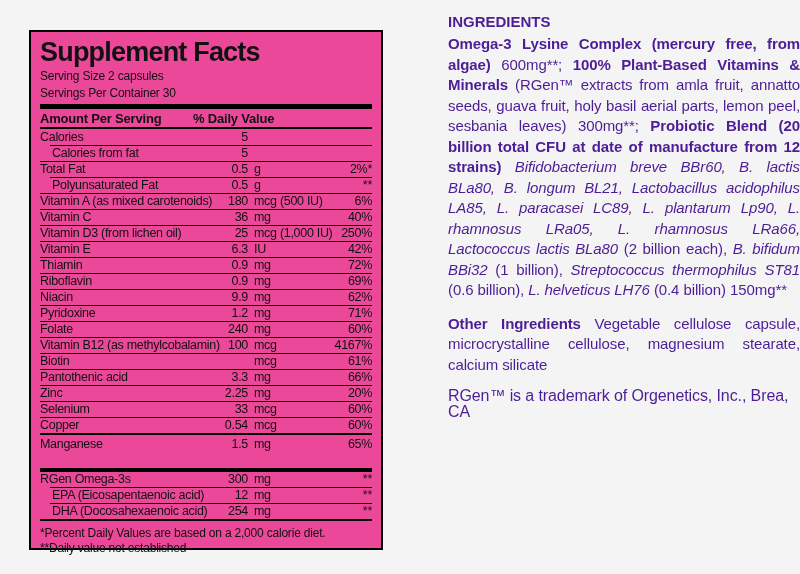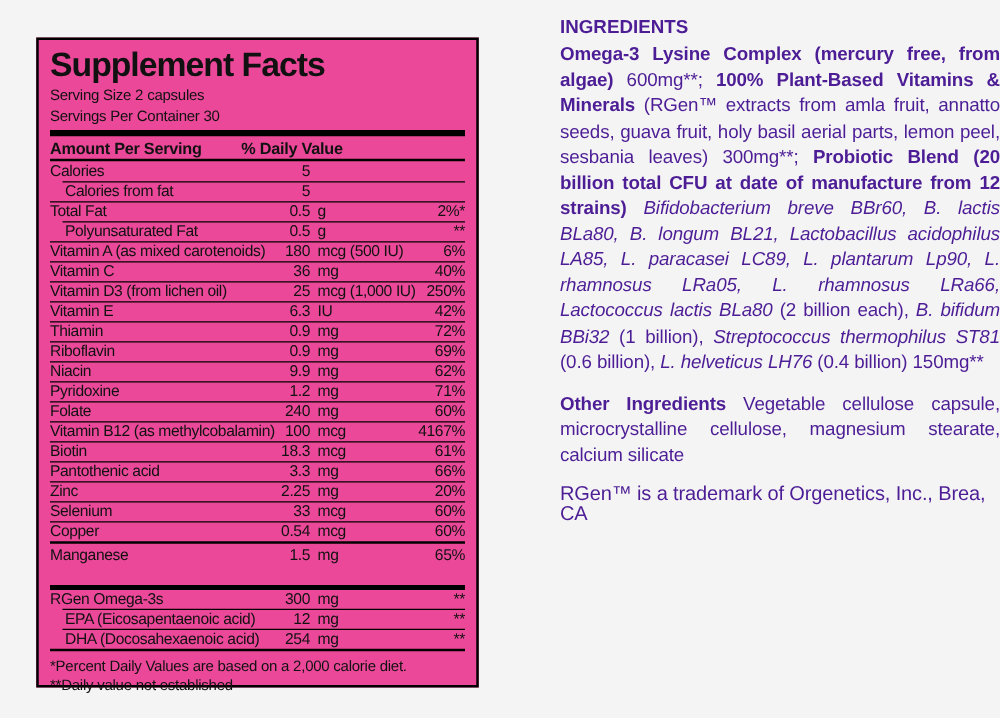--- a/index.html
+++ b/index.html
@@ -149,21 +149,20 @@
   <div class="d1"></div>
   <div class="row">
       <span class="nm">Vitamin B12 (as methylcobalamin)</span>
       <span class="num">100</span>
       <span class="un">mcg</span>
       <span class="pct">4167%</span>
     </div>
   <div class="d1"></div>
   <div class="row">
       <span class="nm">Biotin</span>
-      <span class="num">18.3</span>
       <span class="un">mcg</span>
       <span class="pct">61%</span>
     </div>
   <div class="d1"></div>
   <div class="row">
       <span class="nm">Pantothenic acid</span>
       <span class="num">3.3</span>
       <span class="un">mg</span>
       <span class="pct">66%</span>
     </div>

